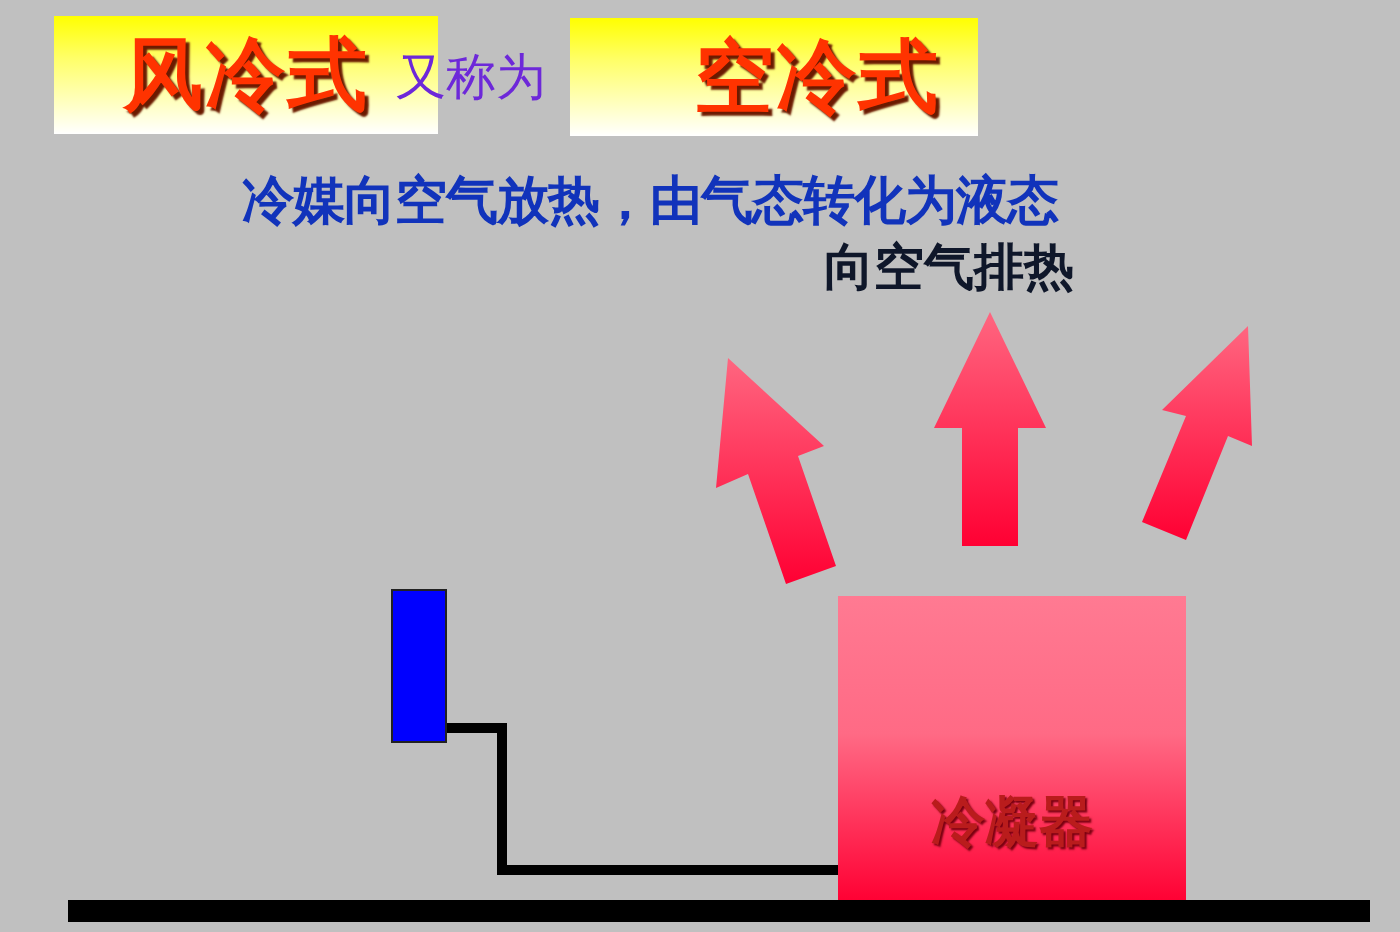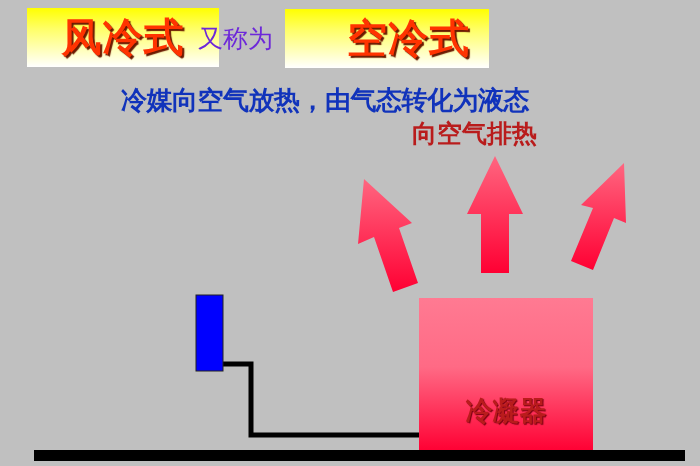--- a/index.html
+++ b/index.html
@@ -21,21 +21,21 @@
   #box2 { left:285px; top:9px; width:161px;padding-left:43px; }
   #aka {
     position:absolute; left:198px; top:22px; color:#6d28d9; font-size:25px;
     font-family: "DejaVu Sans", sans-serif;
   }
   #line1 {
     position:absolute; left:86px; top:83px; color:#1133bb; font-size:26px; font-weight:bold;
     font-family: "DejaVu Sans", sans-serif; letter-spacing:-0.5px;margin-left:35px;
   }
   #line2 {
-    position:absolute; left:412px; top:117px; color:#b91c1c; font-size:25px; font-weight:bold;
+    position:absolute; left:412px; top:117px; color:#0f172a; font-size:25px; font-weight:bold;
     font-family: "DejaVu Sans", sans-serif;
   }
   svg#diagram { position:absolute; left:0; top:0; }
   #condenser-label {
     position:absolute; left:419px; top:393px; width:174px; text-align:center;
     color:#b91c1c; font-size:27px; font-weight:bold;
     text-shadow: 1px 1px 1px #7a0010;
     font-family: "DejaVu Serif", serif;
   }
 </style>

